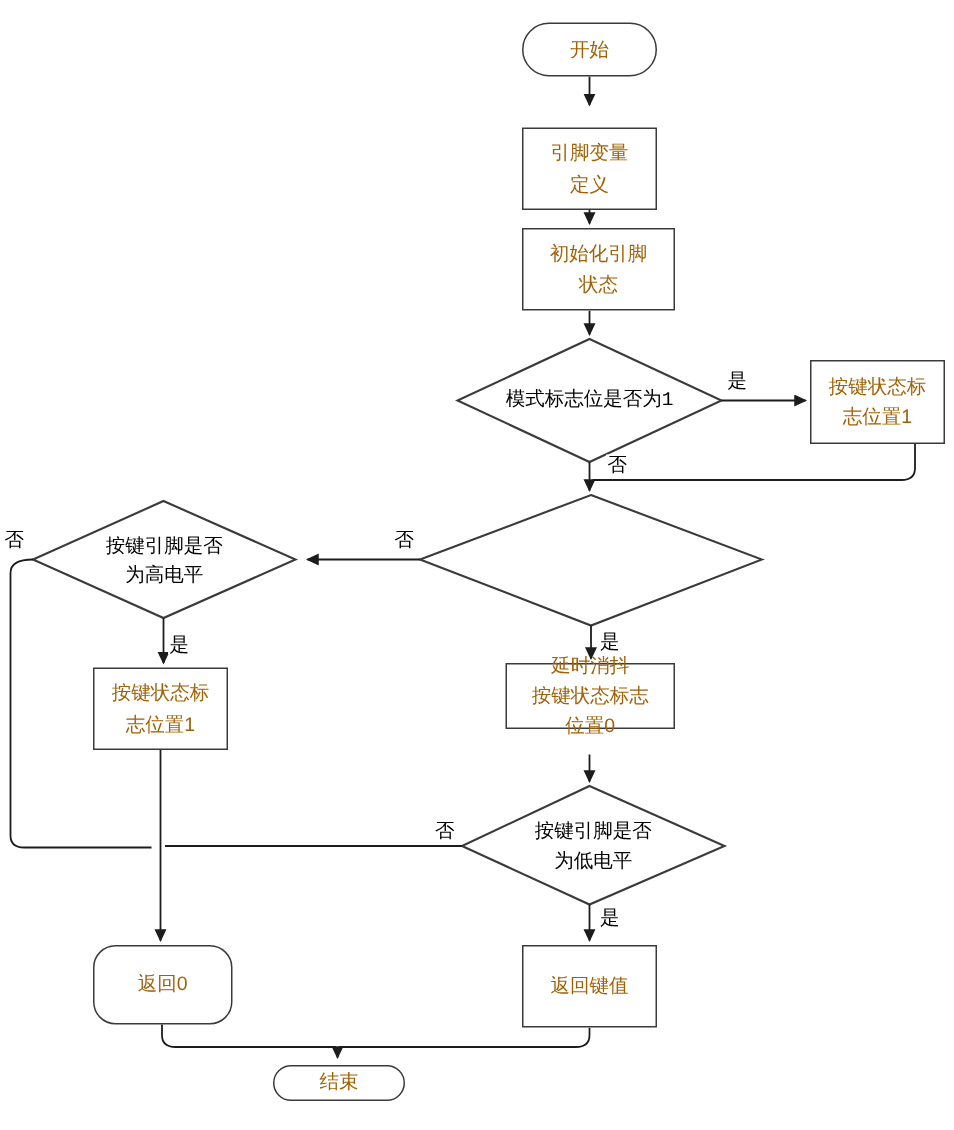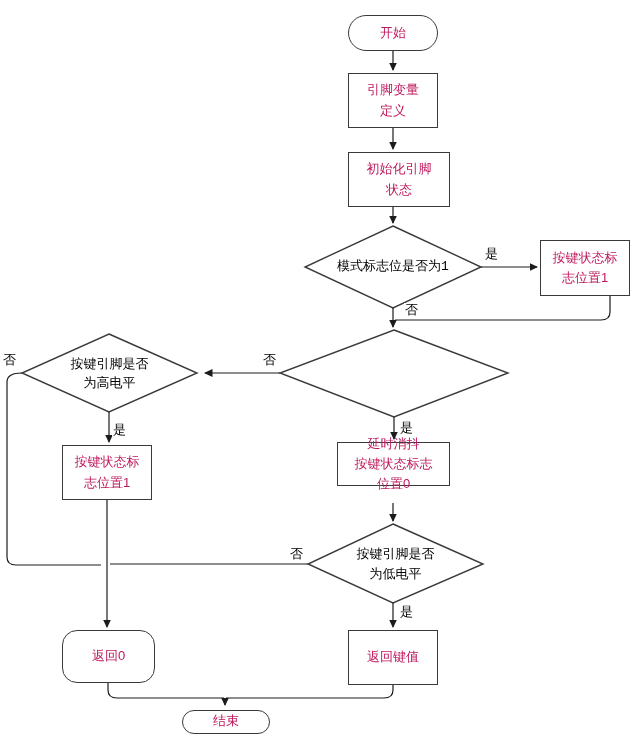--- a/index.html
+++ b/index.html
@@ -14,21 +14,21 @@
   #wires{position:absolute;left:0;top:0;z-index:1;}
   .node{
     position:absolute;z-index:2;
     display:flex;align-items:center;justify-content:center;
     text-align:center;
     font-size:13px;line-height:1.55;
     white-space:pre-line;
     background:#ffffff;
     border:1.5px solid #3a3a3a;
     box-sizing:border-box;
-    color:#be185d;
+    color:#a16207;
   }
   .terminator{border-radius:19px;}
   .diamond-label{
     position:absolute;z-index:2;
     display:flex;align-items:center;justify-content:center;
     text-align:center;
     font-size:13px;line-height:1.5;
     white-space:pre-line;
     background:transparent;
     pointer-events:none;
@@ -71,21 +71,21 @@
     <path d="M107,500 L107,627" stroke="#1c1c1c" stroke-width="1.2" fill="none" marker-end="url(#arrow)"></path>
     <path d="M393,503 L393,521" stroke="#1c1c1c" stroke-width="1.2" fill="none" marker-end="url(#arrow)"></path>
     <path d="M393,603 L393,627" stroke="#1c1c1c" stroke-width="1.2" fill="none" marker-end="url(#arrow)"></path>
     <path d="M108,683 L108,690 Q108,698 117,698 L224,698" stroke="#1c1c1c" stroke-width="1.2" fill="none"></path>
     <path d="M393,685 L393,690 Q393,698 384,698 L226,698" stroke="#1c1c1c" stroke-width="1.2" fill="none"></path>
     <path d="M225,698 L225,705" stroke="#1c1c1c" stroke-width="1.2" fill="none" marker-end="url(#arrow)"></path>
   </svg>
 
   <div class="node terminator" style="left:348px;top:15px;width:90px;height:36px;">开始</div>
 
-  <div class="node" style="left:348px;top:73px;width:90px;height:55px;">引脚变量
+  <div class="node" style="left:348px;top:85px;width:90px;height:55px;">引脚变量
 定义</div>
 
   <div class="node" style="left:348px;top:152px;width:102px;height:55px;">初始化引脚
 状态</div>
 
   <div class="node" style="left:540px;top:240px;width:90px;height:56px;">按键状态标
 志位置1</div>
 
   <div class="node" style="left:62px;top:445px;width:90px;height:55px;">按键状态标
 志位置1</div>

